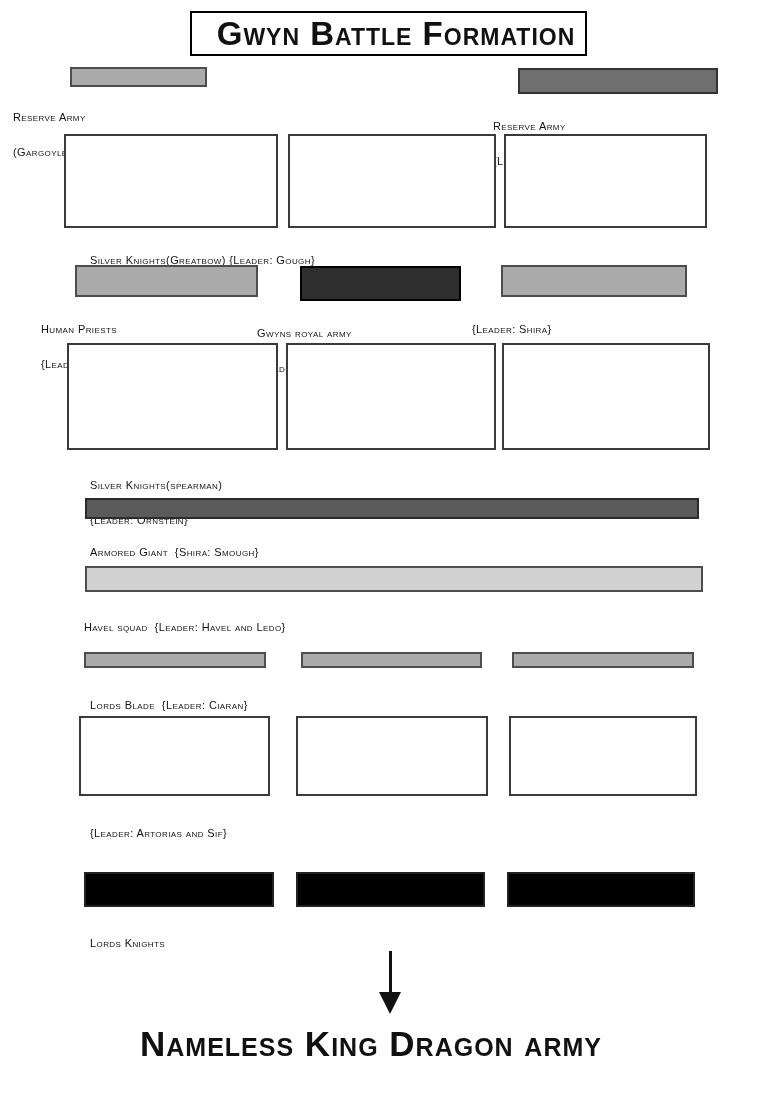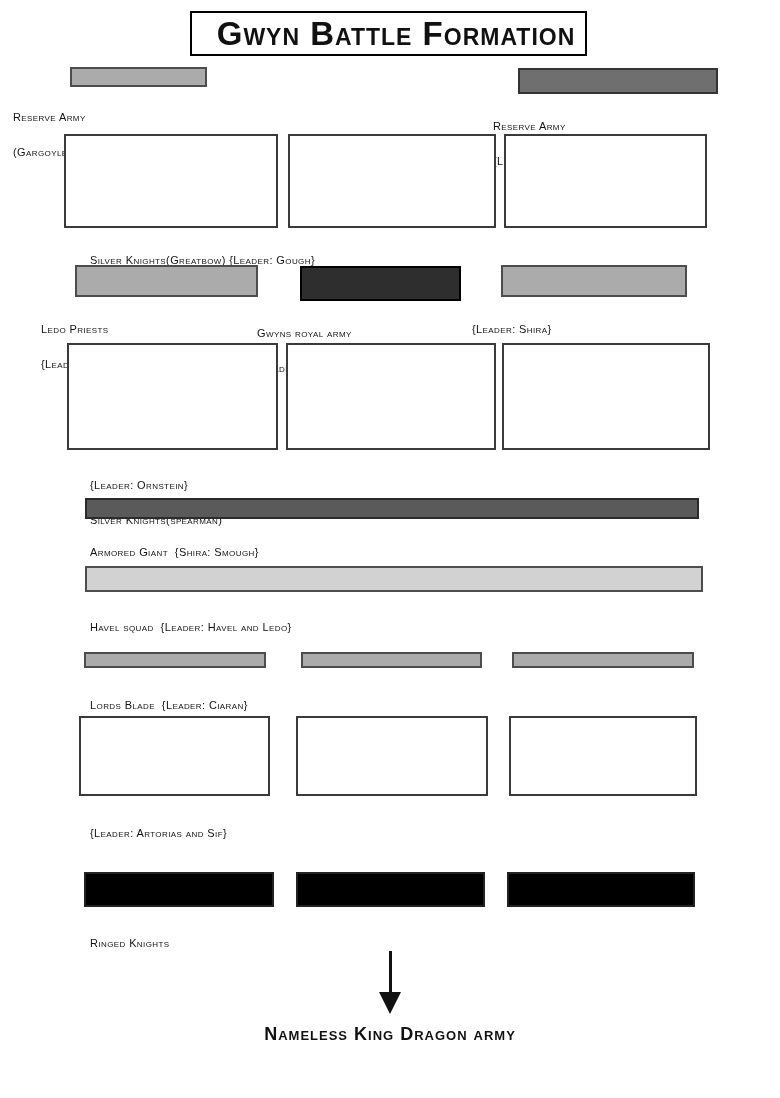--- a/index.html
+++ b/index.html
@@ -58,22 +58,22 @@
     position: absolute;
     left: 379px; top: 992px;
     width: 0; height: 0;
     border-left: 11px solid transparent;
     border-right: 11px solid transparent;
     border-top: 22px solid #111111;
   }
   .enemy-name {
     position: absolute;
     left: 140px; top: 1024px; width: 500px;
-    text-align: center;
-    font-size: 18px;
+    text-align: left;
+    font-size: 35px;
     font-weight: bold;
     font-variant: small-caps;
     letter-spacing: 1px;
   }
   .enemy-sub {
     position: absolute;
     left: 140px; top: 1054px; width: 500px;
     text-align: center;
     font-size: 25px;
     font-weight: bold;
@@ -104,50 +104,50 @@
 
   <div class="box" style="left:64px;top:134px;width:214px;height:94px"></div>
   <div class="box" style="left:288px;top:134px;width:208px;height:94px"></div>
   <div class="box" style="left:504px;top:134px;width:203px;height:94px"></div>
   <div class="lbl" style="left:90px;top:231px;width:600px">
     <div>Silver Knights(Greatbow) {Leader: Gough}</div>
   </div>
 
   <div class="bar light" style="left:75px;top:265px;width:183px;height:32px"></div>
   <div class="lbl" style="left:41px;top:300px;width:250px">
-    <div>Ledo Priests</div>
+    <div>Human Priests</div>
     <div>{Leader: Four Kings}</div>
   </div>
 
   <div class="bar nearblack" style="left:300px;top:266px;width:161px;height:35px"></div>
   <div class="lbl" style="left:257px;top:304px;width:250px">
     <div>Gwyns royal army</div>
     <div>{Leader: Gwyn}</div>
   </div>
 
   <div class="bar light" style="left:501px;top:265px;width:186px;height:32px"></div>
   <div class="lbl" style="left:472px;top:300px;width:250px">
     <div>{Leader: Shira}</div>
   </div>
 
   <div class="box" style="left:67px;top:343px;width:211px;height:107px"></div>
   <div class="box" style="left:286px;top:343px;width:210px;height:107px"></div>
   <div class="box" style="left:502px;top:343px;width:208px;height:107px"></div>
   <div class="lbl" style="left:90px;top:456px;width:600px">
+    <div>Silver Knights(spearman)</div>
     <div>{Leader: Ornstein}</div>
-    <div>Silver Knights(spearman)</div>
   </div>
 
   <div class="bar dark" style="left:85px;top:498px;width:614px;height:21px"></div>
   <div class="lbl" style="left:90px;top:523px;width:600px">
     <div>Armored Giant  {Shira: Smough}</div>
   </div>
 
   <div class="bar pale" style="left:85px;top:566px;width:618px;height:26px"></div>
-  <div class="lbl" style="left:90px;top:598px;width:600px">
+  <div class="lbl" style="left:84px;top:598px;width:600px">
     <div>Havel squad  {Leader: Havel and Ledo}</div>
   </div>
 
   <div class="bar light" style="left:84px;top:652px;width:182px;height:16px"></div>
   <div class="bar light" style="left:301px;top:652px;width:181px;height:16px"></div>
   <div class="bar light" style="left:512px;top:652px;width:182px;height:16px"></div>
   <div class="lbl" style="left:90px;top:676px;width:600px">
     <div>Lords Blade  {Leader: Ciaran}</div>
   </div>
 
@@ -155,21 +155,21 @@
   <div class="box" style="left:296px;top:716px;width:192px;height:80px"></div>
   <div class="box" style="left:509px;top:716px;width:188px;height:80px"></div>
   <div class="lbl" style="left:90px;top:804px;width:600px">
     <div>{Leader: Artorias and Sif}</div>
   </div>
 
   <div class="bar black" style="left:84px;top:872px;width:190px;height:35px"></div>
   <div class="bar black" style="left:296px;top:872px;width:189px;height:35px"></div>
   <div class="bar black" style="left:507px;top:872px;width:188px;height:35px"></div>
   <div class="lbl" style="left:90px;top:914px;width:600px">
-    <div>Ringed Knights</div>
+    <div>Lords Knights</div>
   </div>
 
   <div class="arrow-shaft"></div>
   <div class="arrow-head"></div>
 
   <div class="enemy-name">Nameless King Dragon army</div>
 
 </div>
 
 </body></html>

